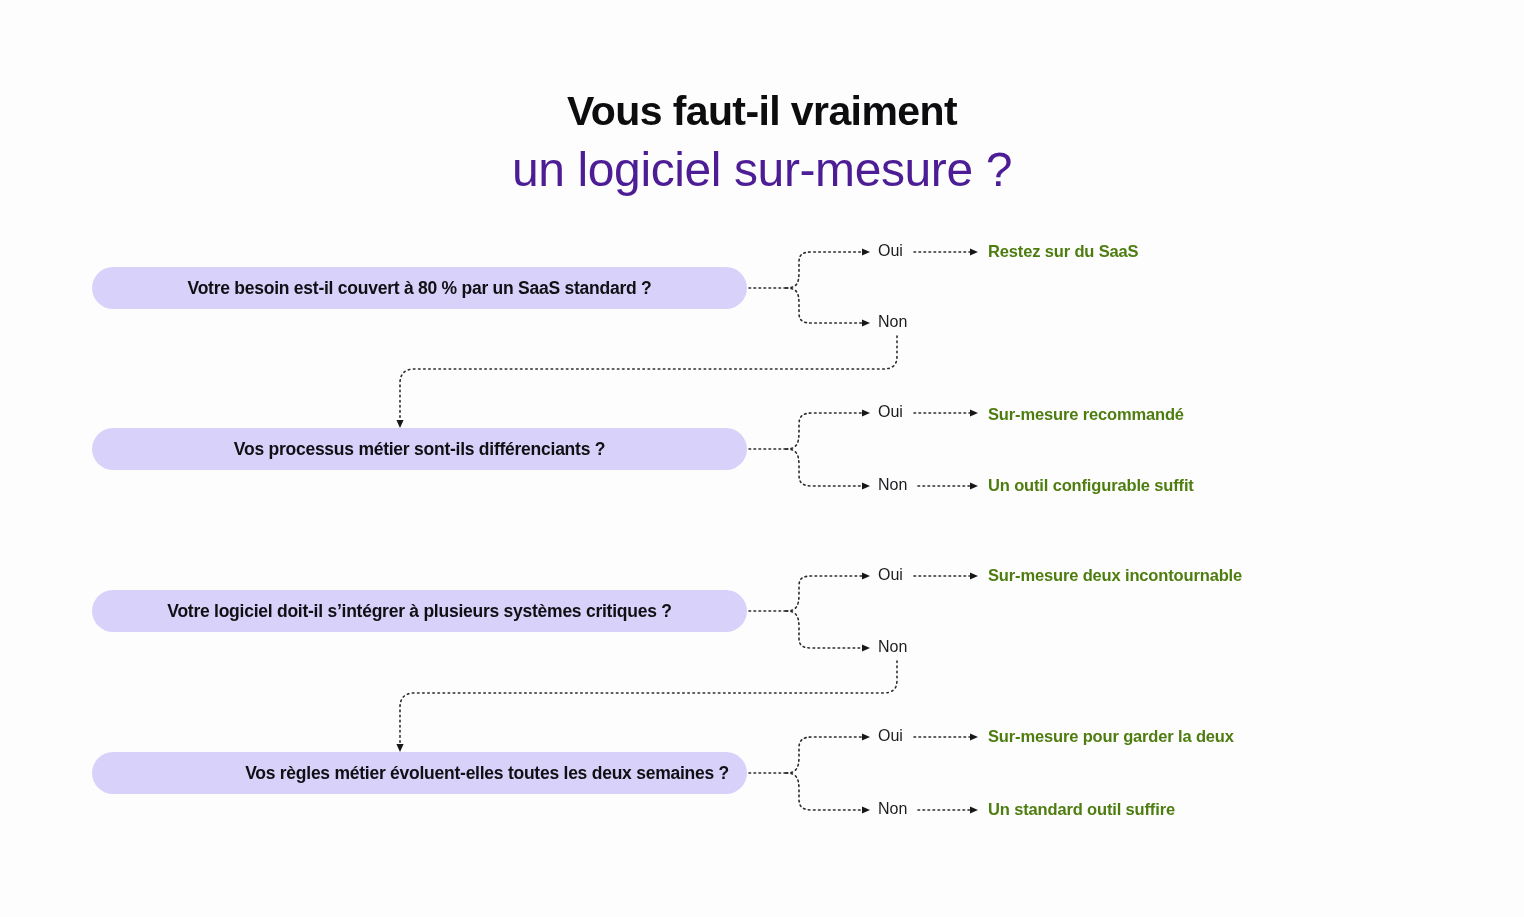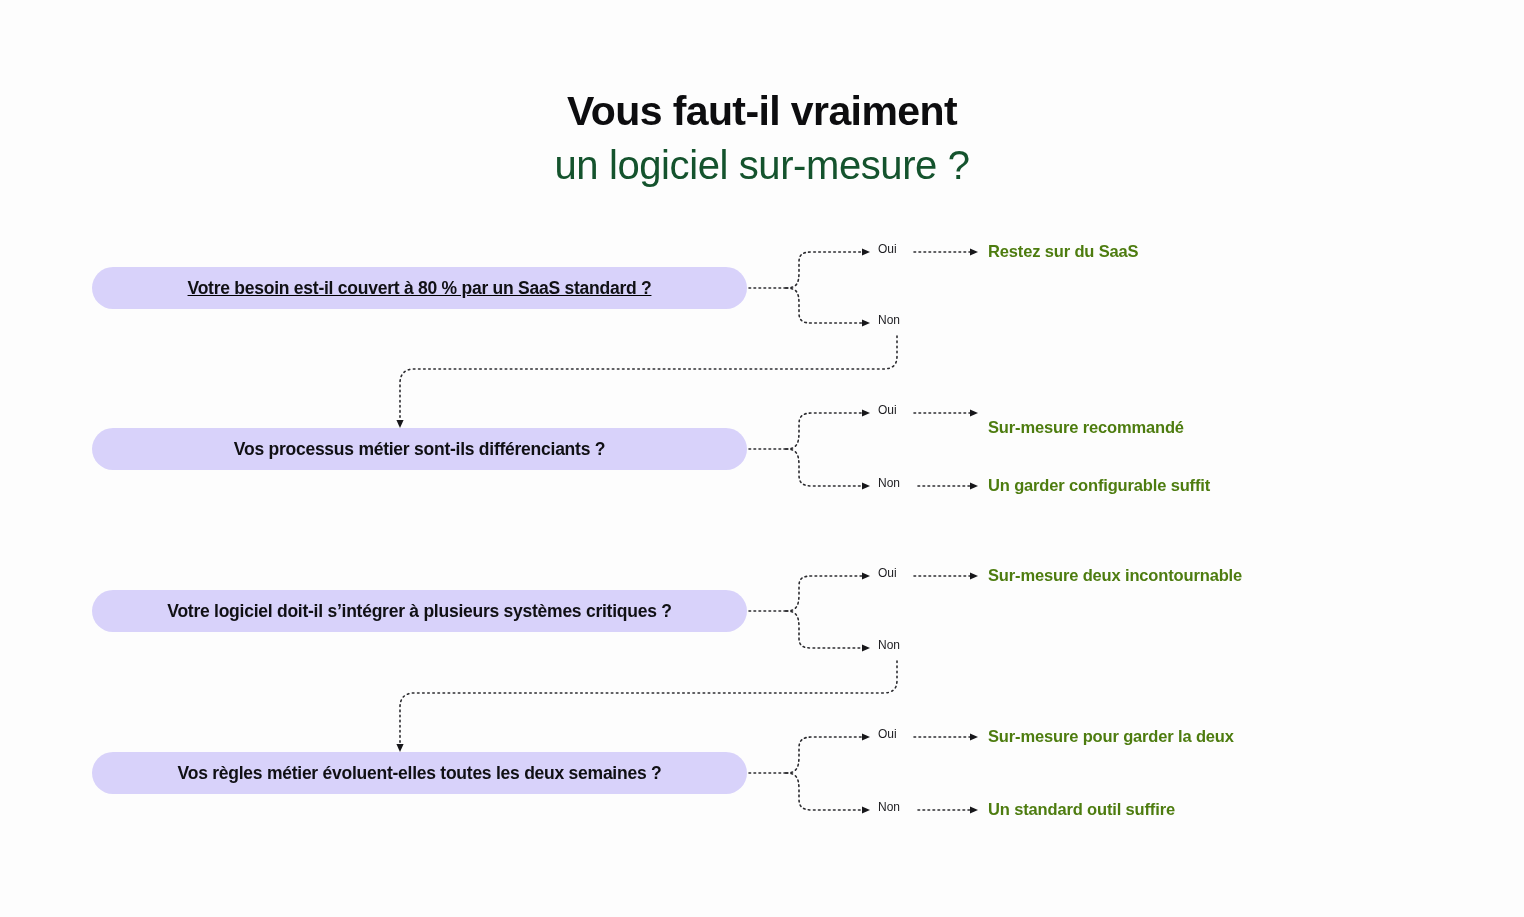--- a/index.html
+++ b/index.html
@@ -30,24 +30,24 @@
   }
   .title-line1 {
     display: block;
     font-size: 41px;
     font-weight: 700;
     letter-spacing: -0.6px;
     color: #0d0d0f;
   }
   .title-line2 {
     display: block;
-    font-size: 40px;
+    font-size: 48px;
     font-weight: 400;
     letter-spacing: -0.4px;
-    color: #14532d;
+    color: #4c1d95;
     margin-top: 6px;
     text-align: center;
   }
 
   
   #wires {
     position: absolute;
     left: 0;
     top: 0;
     width: 1524px;
@@ -84,30 +84,30 @@
     box-sizing: border-box;
     padding: 0 18px;
   }
   .pill-label {
     font-size: 17.5px;
     font-weight: 700;
     color: #101014;
     letter-spacing: -0.25px;
     white-space: nowrap;
   }
-  #pill-0 { top: 267px; text-decoration: underline; }
+  #pill-0 { top: 267px; }
   #pill-1 { top: 428px; }
   #pill-2 { top: 590px; }
-  #pill-3 { top: 752px; }
+  #pill-3 { top: 752px; justify-content: flex-end; }
 
   
   .branch-label {
     position: absolute;
     left: 878px;
-    font-size: 12px;
+    font-size: 16px;
     font-weight: 400;
     color: #1d1d21;
     letter-spacing: 0px;
     white-space: nowrap;
   }
 
   
   .outcome-label {
     position: absolute;
     left: 988px;
@@ -196,21 +196,21 @@
   <div class="branch-label" style="top:476px">Non</div>
 
   <div class="branch-label" style="top:566px">Oui</div>
   <div class="branch-label" style="top:638px">Non</div>
 
   <div class="branch-label" style="top:727px">Oui</div>
   <div class="branch-label" style="top:800px">Non</div>
 
   <div class="outcome-label" style="top:242px">Restez sur du SaaS</div>
 
-  <div class="outcome-label" style="top:418px">Sur-mesure recommandé</div>
-  <div class="outcome-label" style="top:476px">Un garder configurable suffit</div>
+  <div class="outcome-label" style="top:405px">Sur-mesure recommandé</div>
+  <div class="outcome-label" style="top:476px">Un outil configurable suffit</div>
 
   <div class="outcome-label" style="top:566px">Sur-mesure deux incontournable</div>
 
   <div class="outcome-label" style="top:727px">Sur-mesure pour garder la deux</div>
   <div class="outcome-label" style="top:800px">Un standard outil suffire</div>
 
 </div>
 
 </body></html>

